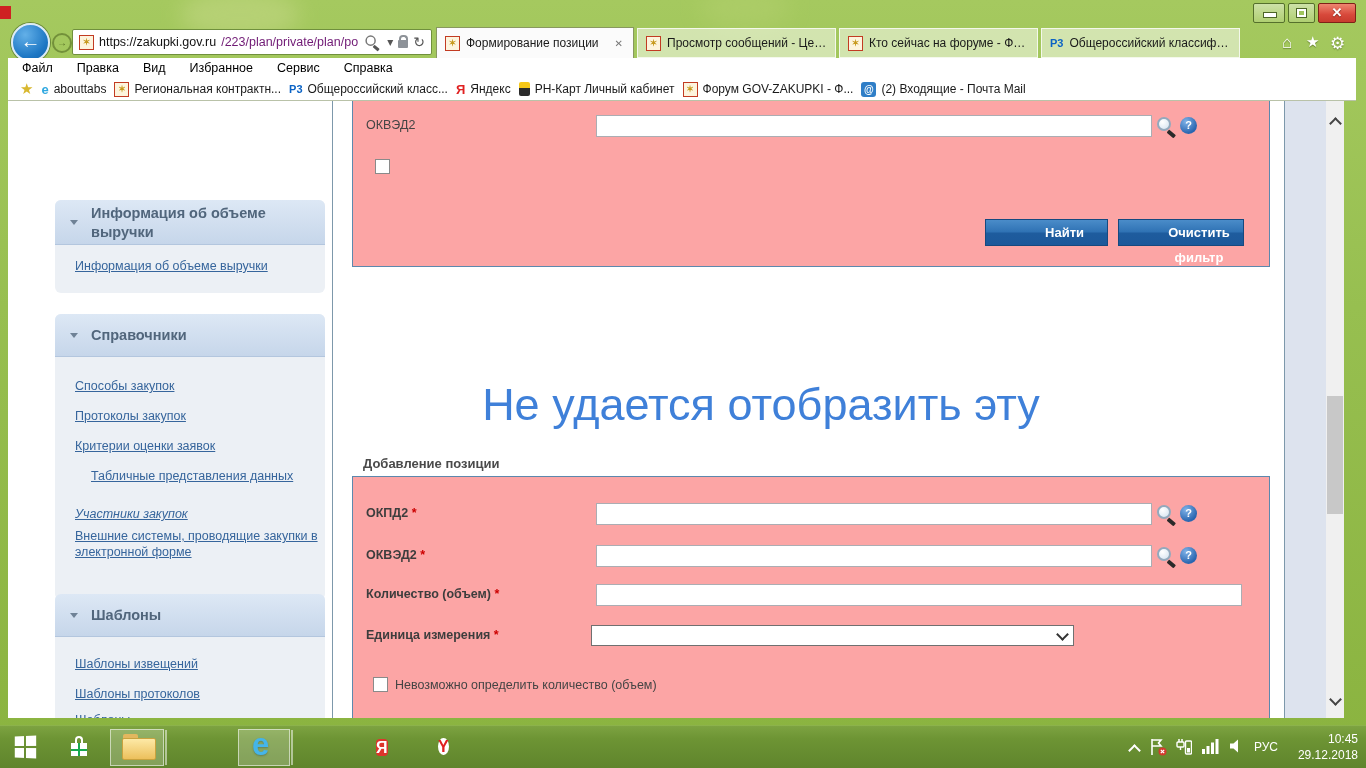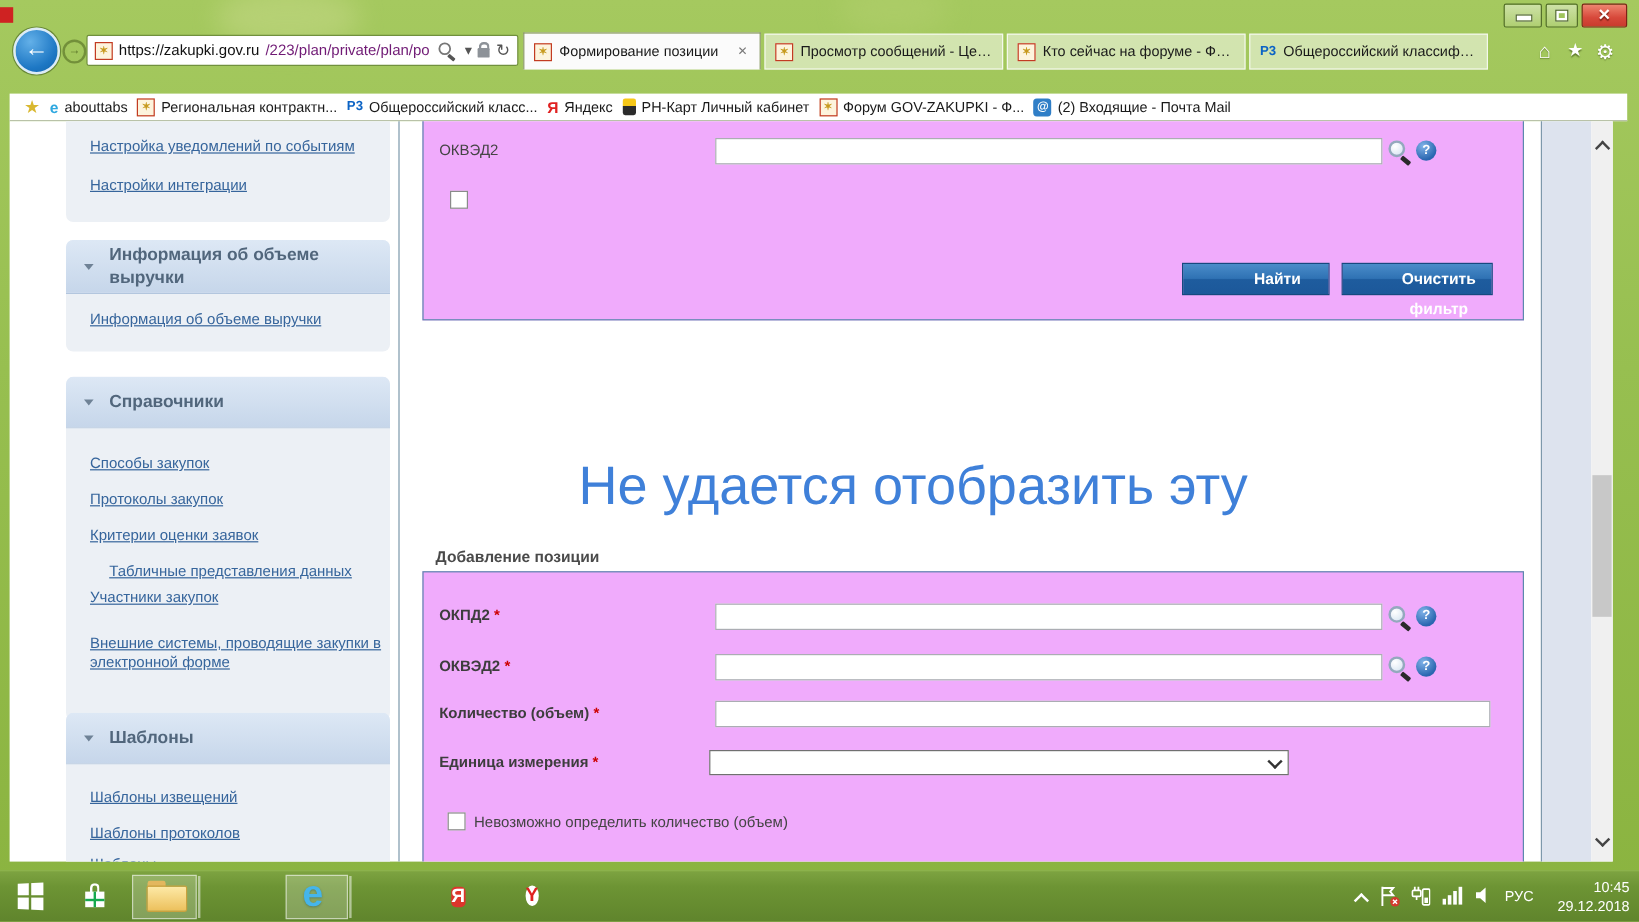--- a/index.html
+++ b/index.html
@@ -54,21 +54,21 @@
   .atmail{width:15px;height:15px;background:#2f7ec7;border-radius:3px;color:#fff;font-size:10px;line-height:15px;text-align:center;font-weight:bold;}
   
   .viewport{position:absolute;left:8px;top:101px;width:1336px;height:617px;background:#fff;overflow:hidden;}
   .vline{position:absolute;top:-20px;height:680px;width:0;border-left:1px solid #7d98ab;}
   .spanel{position:absolute;left:47px;width:270px;background:#ecf0f5;border-radius:6px;}
   .sheadbar{position:absolute;left:0;right:0;top:0;background:linear-gradient(180deg,#dde8f5,#c6d6ea);border-radius:6px 6px 0 0;
             border-bottom:1px solid #b3c6de;}
   .sheadbar .t{position:absolute;left:36px;right:10px;color:#51667c;font-weight:bold;font-size:14.5px;line-height:19px;}
   .sarrow{position:absolute;left:15px;width:0;height:0;border:4px solid transparent;border-top:5px solid #6f8296;}
   .slink{position:absolute;left:20px;width:250px;color:#36659c;font-size:12.5px;line-height:16px;text-decoration:underline;cursor:pointer;}
-  .fpanel{position:absolute;border:1px solid #5c88ad;background:#f0abfc;box-sizing:border-box;}
+  .fpanel{position:absolute;border:1px solid #5c88ad;background:#fca5a5;box-sizing:border-box;}
   .flabel{position:absolute;color:#444;font-size:12.5px;}
   .blabel{position:absolute;color:#3d3d3d;font-size:12.5px;font-weight:bold;}
   .req{color:#cc0000;font-weight:bold;}
   .ti{position:absolute;height:22px;border:1px solid #abadb3;background:#fff;padding:0 4px;font:12px "Liberation Sans",sans-serif;box-sizing:border-box;}
   .helpi{position:absolute;width:17px;height:17px;border-radius:50%;background:radial-gradient(circle at 35% 28%,#7fb2e8,#2a66b0 70%);
          color:#fff;font-size:11px;font-weight:bold;text-align:center;line-height:17px;}
   .cb{position:absolute;width:13px;height:13px;background:#fff;border:1px solid #8a8a8a;}
   .btn{position:absolute;height:27px;color:#fff;font-weight:bold;font-size:13px;text-align:center;line-height:25px;
        background:linear-gradient(180deg,#4a8cc9 0%,#2f72b4 48%,#1e5c9e 52%,#1c589a 100%);border:1px solid #16497f;box-sizing:border-box;padding-left:36px;}
   .sel{position:absolute;height:21px;border:1px solid #707070;background:#fff;box-sizing:border-box;}
@@ -155,20 +155,28 @@
     <span class="lbl">Кто сейчас на форуме - Фору...</span>
   </div>
   <div class="tab" style="left:1041px;width:199px;">
     <span class="r3logo">Р3</span>
     <span class="lbl">Общероссийский классифик...</span>
   </div>
   <span class="topico" style="left:1282px;">⌂</span>
   <span class="topico" style="left:1306px;font-size:15px;">★</span>
   <span class="topico" style="left:1330px;">⚙</span>
 
+  <div class="menubar">
+    <span>Файл</span>
+    <span>Правка</span>
+    <span>Вид</span>
+    <span>Избранное</span>
+    <span>Сервис</span>
+    <span>Справка</span>
+  </div>
 
   <div class="favbar">
     <span class="favstar">★</span>
     <span class="favitem">
         <span class="ie-e">e</span>
         <span>abouttabs</span>
       </span>
     <span class="favitem">
         <span class="femblem">✶</span>
         <span>Региональная контрактн...</span>
@@ -193,43 +201,39 @@
         <span class="atmail">@</span>
         <span>(2) Входящие - Почта Mail</span>
       </span>
   </div>
 
   <div class="viewport">
 
     <div class="vline" style="left:324px;"></div>
     <div class="vline" style="left:1276px;"></div>
 
-    <div class="spanel" style="top:-18px;height:102px;">
-      <span class="slink" style="top:31px;">Настройка уведомлений по событиям</span>
-      <span class="slink" style="top:63px;">Настройки интеграции</span>
-    </div>
 
     <div class="spanel" style="top:99px;height:93px;">
       <div class="sheadbar" style="height:44px;">
         <span class="sarrow" style="top:20px;"></span>
         <span class="t" style="top:4px;">Информация об объеме выручки</span>
       </div>
       <span class="slink" style="top:58px;">Информация об объеме выручки</span>
     </div>
 
     <div class="spanel" style="top:213px;height:286px;">
       <div class="sheadbar" style="height:42px;">
         <span class="sarrow" style="top:19px;"></span>
         <span class="t" style="top:12px;">Справочники</span>
       </div>
       <span class="slink" style="top:64px;">Способы закупок</span>
       <span class="slink" style="top:94px;">Протоколы закупок</span>
       <span class="slink" style="top:124px;">Критерии оценки заявок</span>
       <span class="slink" style="top:154px;margin-left:16px;">Табличные представления данных</span>
-      <span class="slink" style="top:176px;">Участники закупок</span>
+      <span class="slink" style="top:192px;font-style:italic;">Участники закупок</span>
       <span class="slink" style="top:214px;">Внешние системы, проводящие закупки в электронной форме</span>
     </div>
 
     <div class="spanel" style="top:493px;height:160px;">
       <div class="sheadbar" style="height:42px;">
         <span class="sarrow" style="top:19px;"></span>
         <span class="t" style="top:12px;">Шаблоны</span>
       </div>
       <span class="slink" style="top:62px;">Шаблоны извещений</span>
       <span class="slink" style="top:92px;">Шаблоны протоколов</span>

